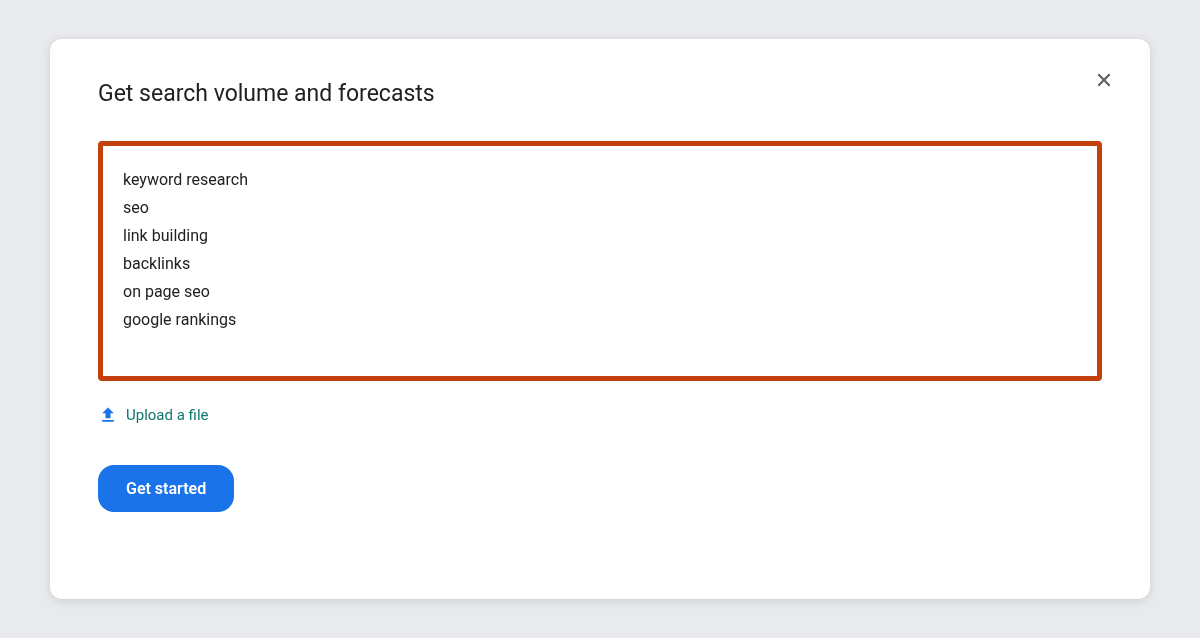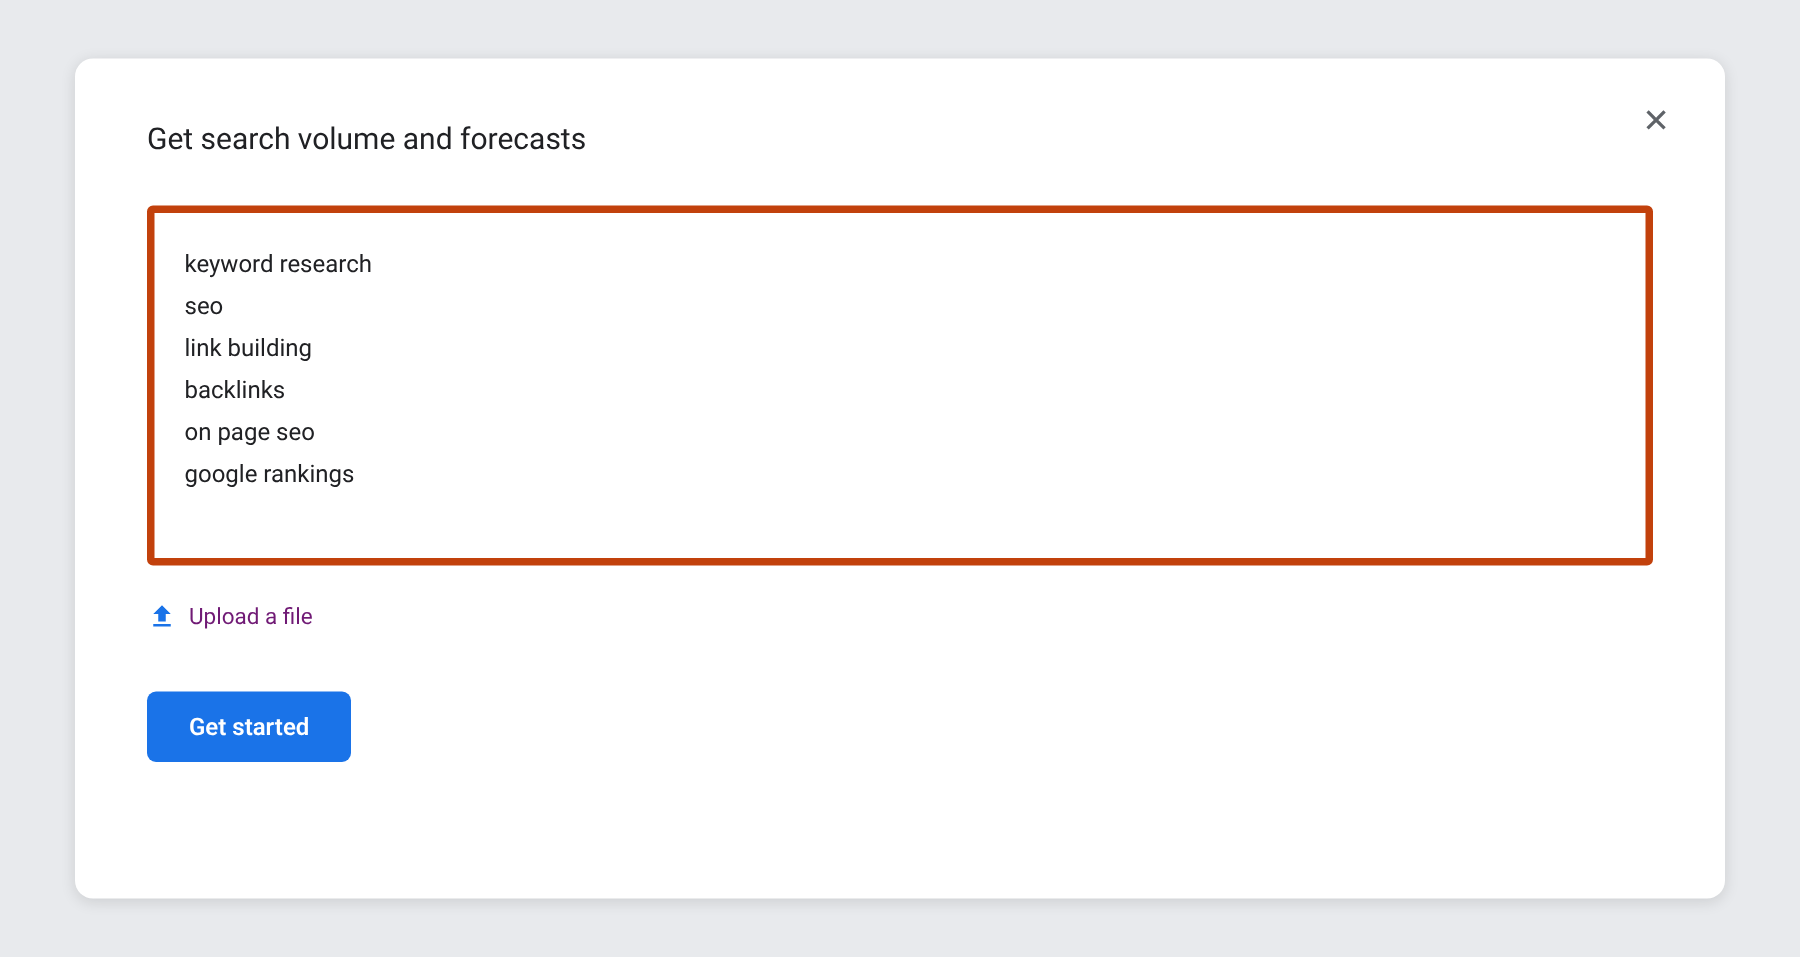--- a/index.html
+++ b/index.html
@@ -49,21 +49,21 @@
       padding: 4px;
       display: flex;
       align-items: center;
       justify-content: center;
       border-radius: 50%;
       width: 36px;
       height: 36px;
     }
 
     .modal-title {
-      font-size: 20px;
+      font-size: 23px;
       font-weight: 400;
       color: #202124;
       margin-bottom: 32px;
       line-height: 1.3;
     }
 
     .keywords-textarea {
       width: 100%;
       height: 240px;
       border: 5px solid #c2410c;
@@ -85,32 +85,32 @@
       margin-bottom: 40px;
     }
 
     .upload-icon {
       color: #1a73e8;
       display: flex;
       align-items: center;
     }
 
     .upload-link {
-      color: #701a75;
+      color: #0f766e;
       font-size: 15px;
       text-decoration: none;
       cursor: pointer;
       font-weight: 400;
     }
 
     .get-started-btn {
       background-color: #1a73e8;
       color: #ffffff;
       border: none;
-      border-radius: 6px;
+      border-radius: 16px;
       padding: 14px 28px;
       font-size: 16px;
       font-weight: 600;
       cursor: pointer;
       font-family: inherit;
     }
   </style>
 </head>
 <body>
 

